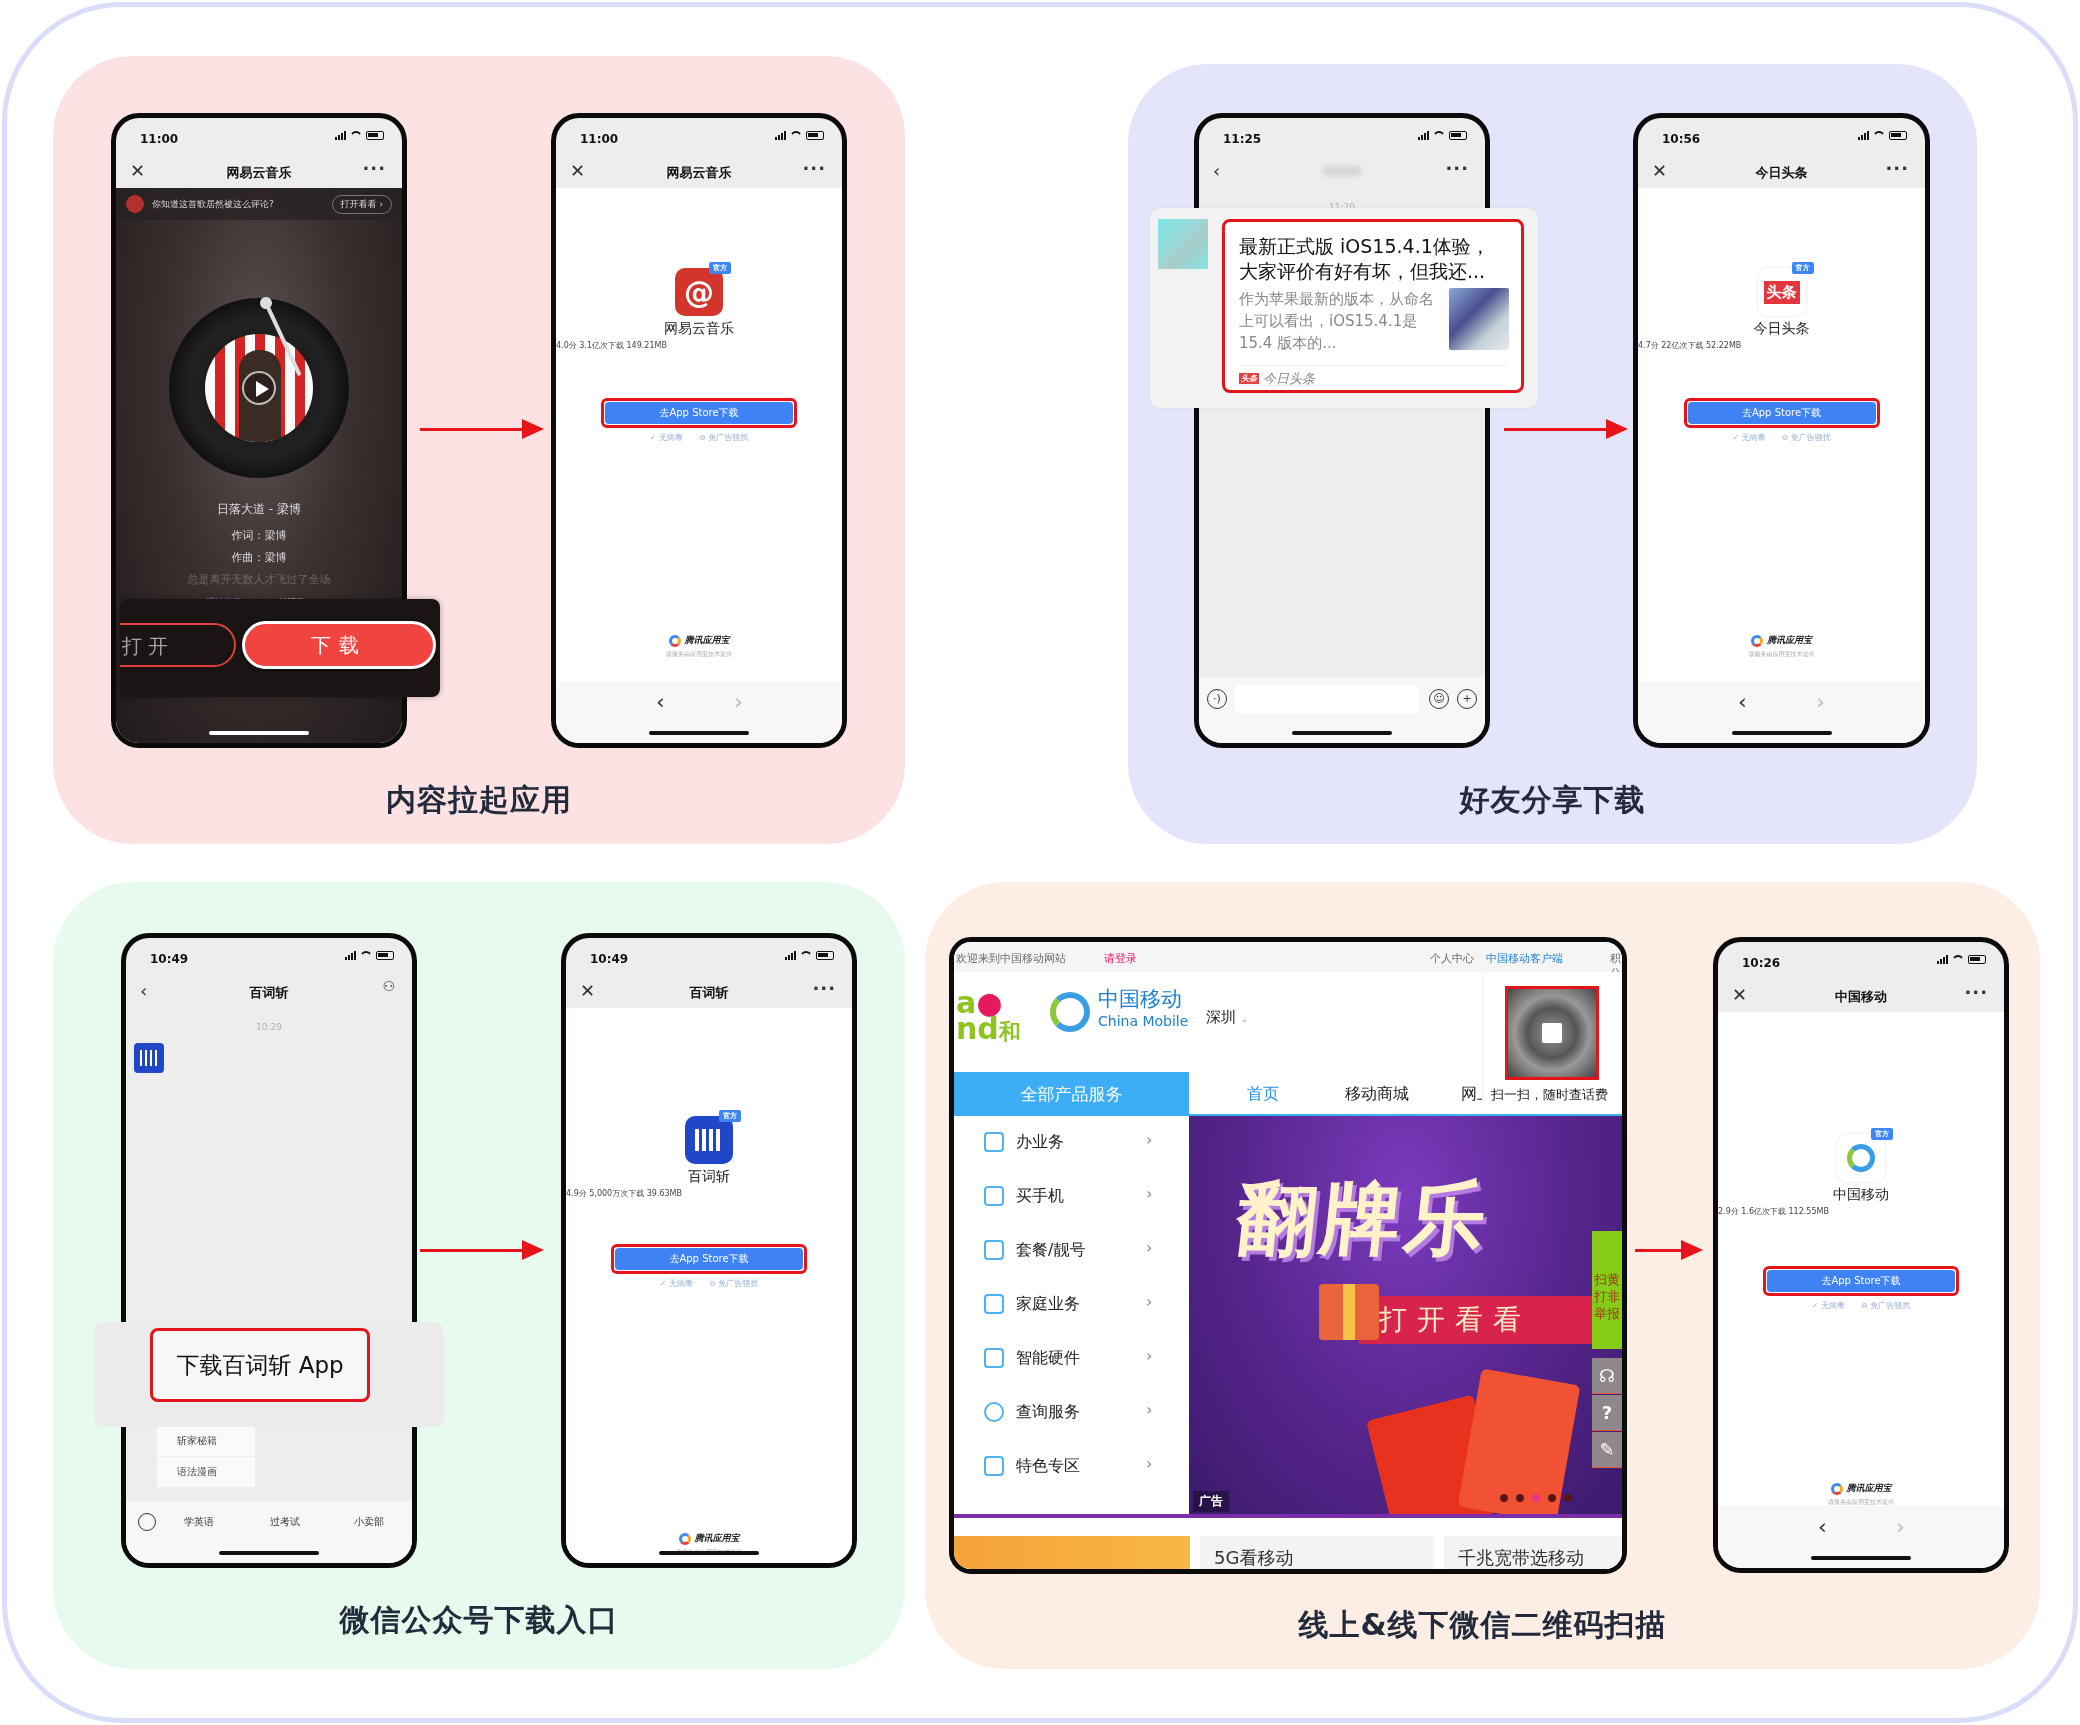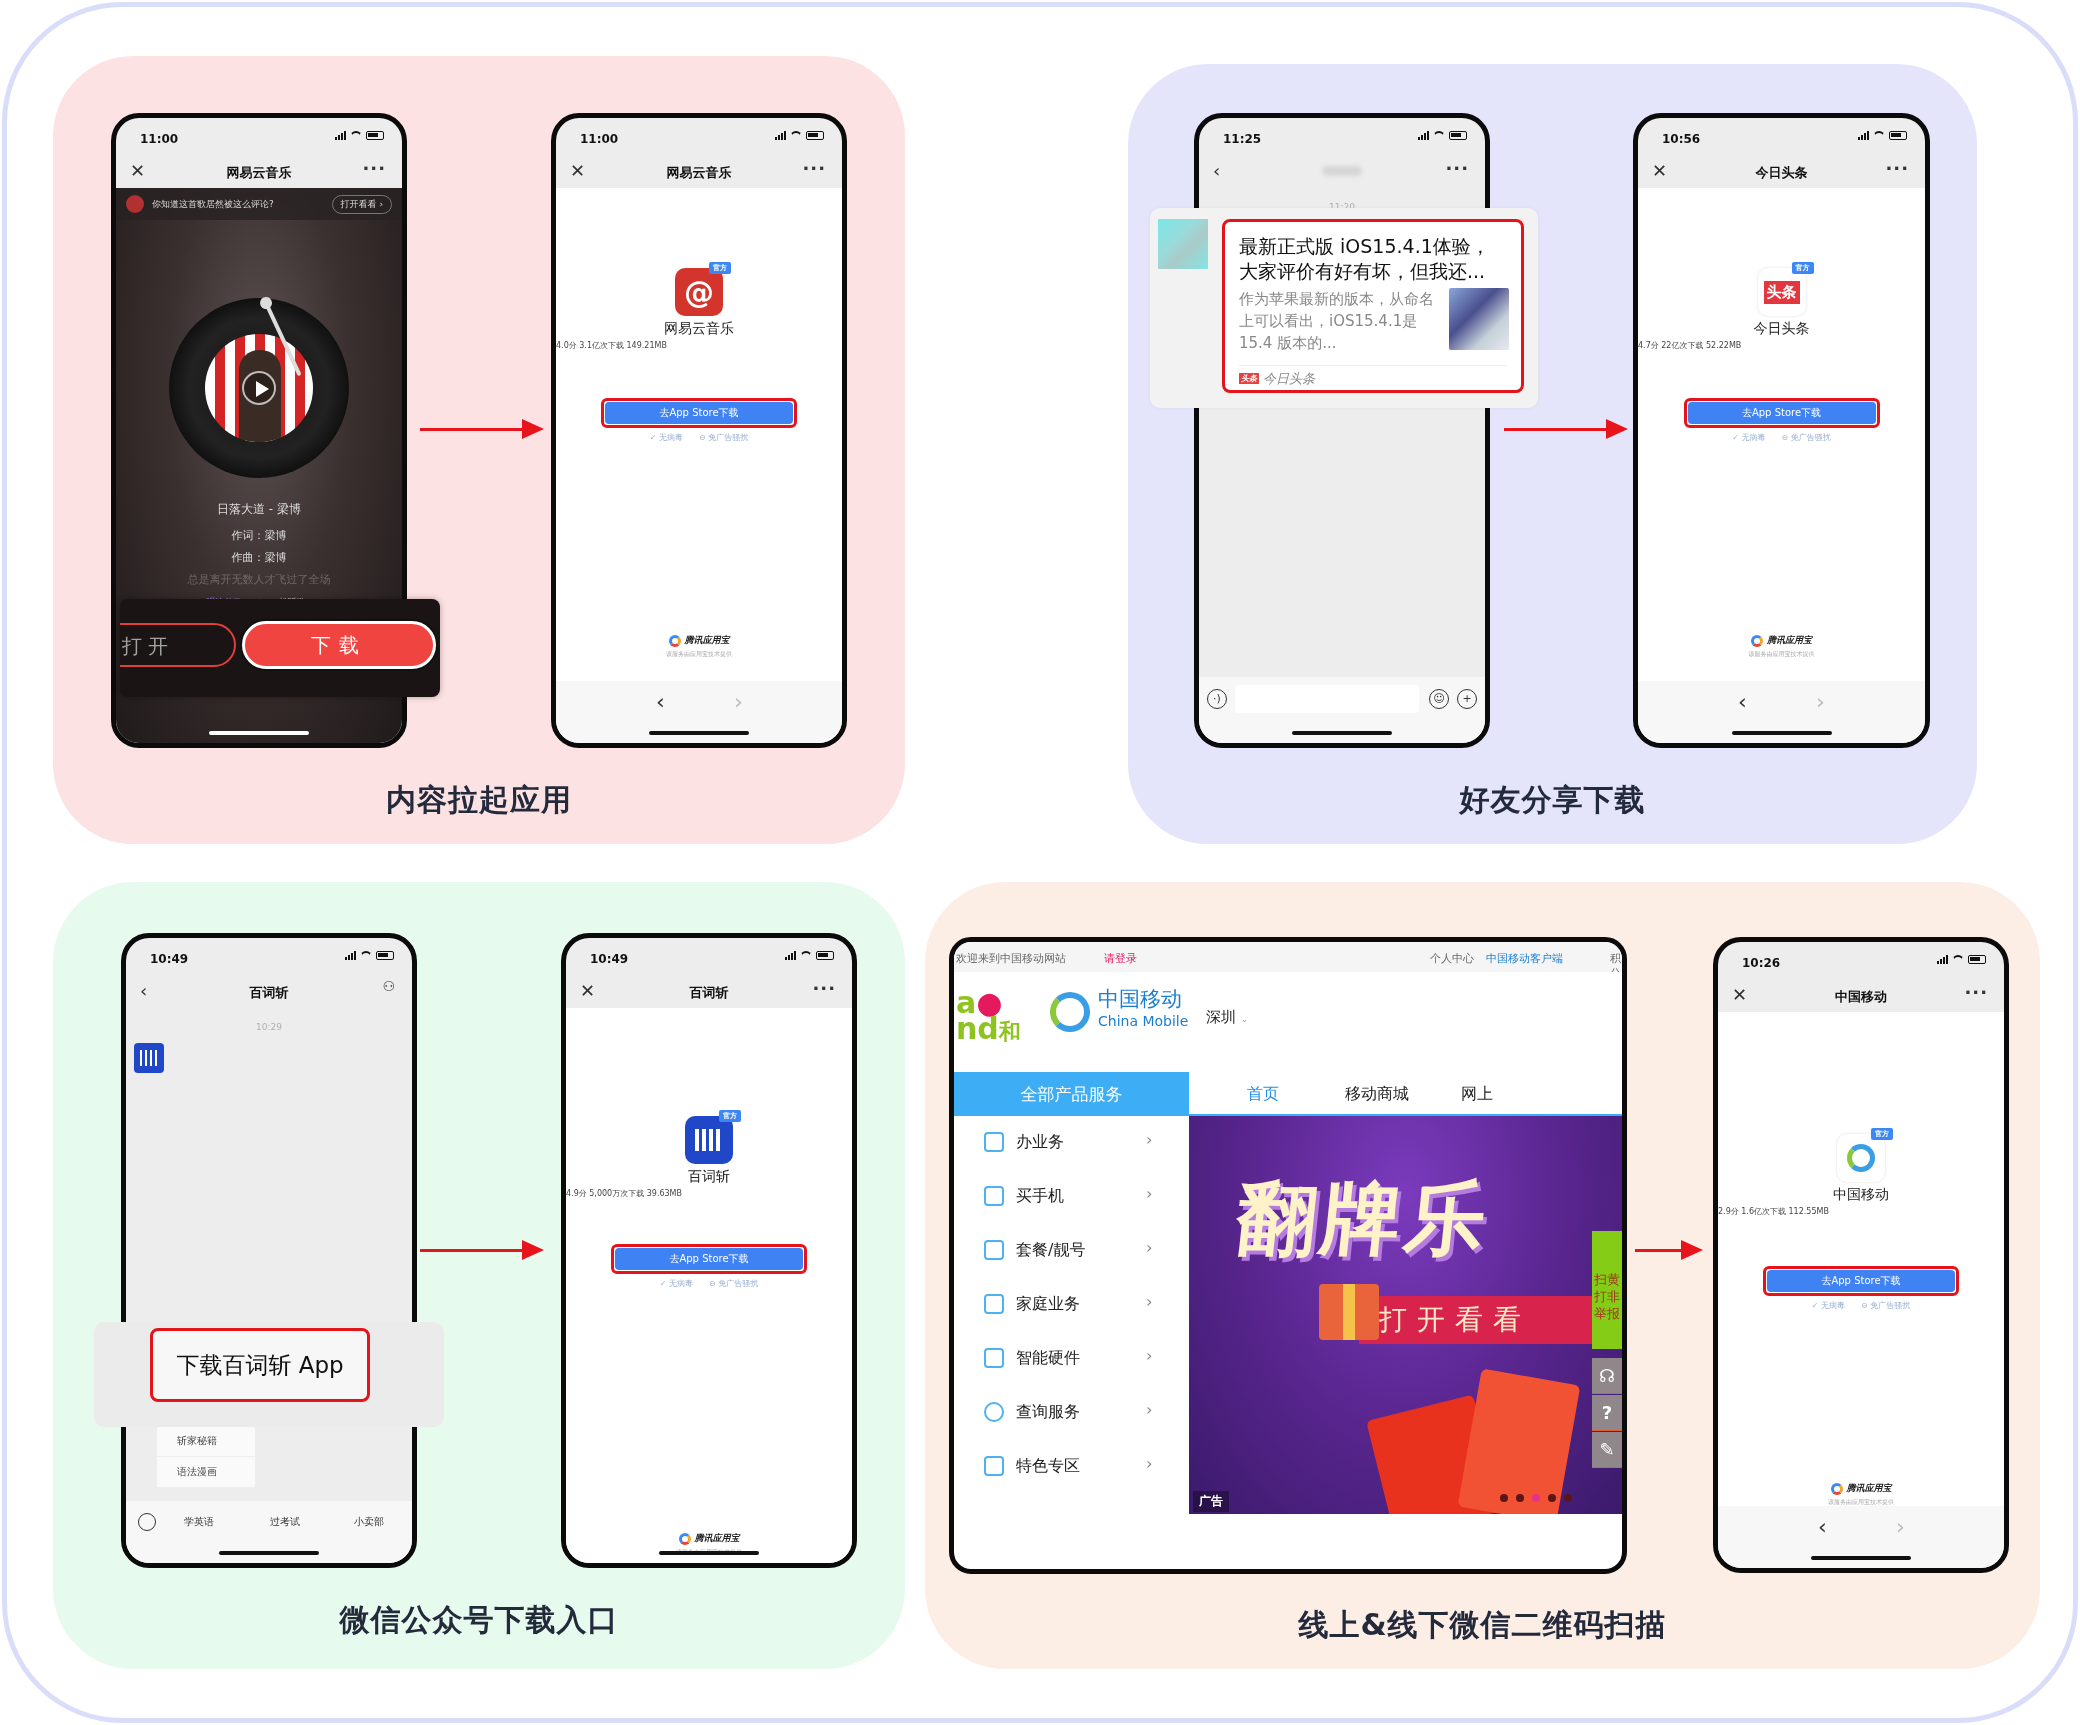--- a/index.html
+++ b/index.html
@@ -470,20 +470,29 @@
         <i></i>
         <i></i>
       </div>
   </div>
   <div class="cm-report" style="top:289px;">
     <span>扫黄打非举报</span>
   </div>
   <div class="cm-side-btn" style="top:416px;">☊</div>
   <div class="cm-side-btn" style="top:453px;">?</div>
   <div class="cm-side-btn" style="top:490px;">✎</div>
+  <div class="cm-qr">
+    <div class="code"></div>
+    <div class="cap">扫一扫，随时查话费</div>
+  </div>
+  <div class="cm-bottom">
+    <div class="promo"></div>
+    <div class="card" style="left:246px;width:234px;">5G看移动</div>
+    <div class="card" style="left:490px;width:188px;">千兆宽带选移动</div>
+  </div>
 </div>
 
 <div class="arrow" style="left:1635px;top:1249px;width:64px;"></div>
 
 <div class="phone" style="left:1713px;top:937px;width:296px;height:636px;">
   <div class="statusbar">
     <span class="time">10:26</span>
     <span class="sys">
         <span class="sig">
           <i style="height:3px"></i>

